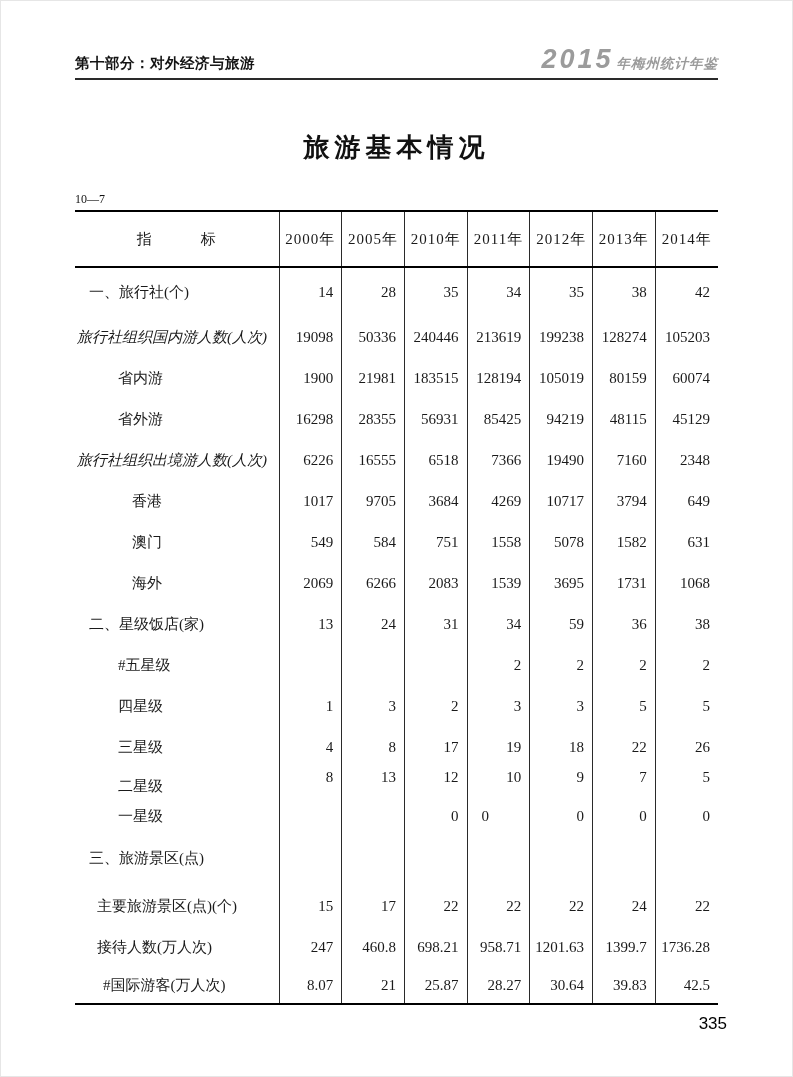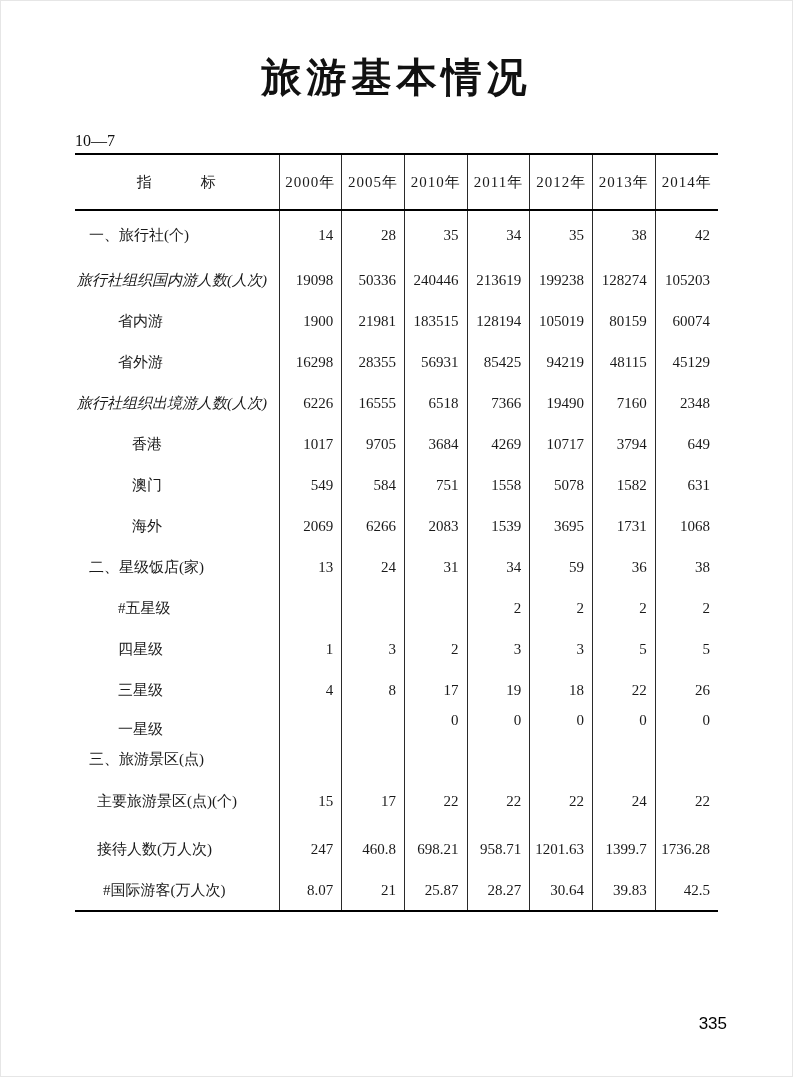--- a/index.html
+++ b/index.html
@@ -12,23 +12,23 @@
   .page-header{display:flex;justify-content:space-between;align-items:flex-end;
                padding-top:46px;padding-bottom:5px;border-bottom:2px solid #2a2a2a;}
   .section-title{font-family:"Liberation Sans","DejaVu Sans",sans-serif;
                  font-weight:bold;font-size:14.5px;color:#141414;letter-spacing:.5px;}
   .logo{color:#9b9b9b;font-family:"Liberation Sans","DejaVu Sans",sans-serif;
         font-style:italic;font-weight:bold;white-space:nowrap;line-height:1;}
   .logo .big{font-size:27px;letter-spacing:3px;}
   .logo .small{font-size:13.5px;letter-spacing:1px;margin-left:3px;}
 
   
-  .doc-title{text-align:center;font-size:40px;font-weight:bold;letter-spacing:5px;
+  .doc-title{text-align:center;font-size:26px;font-weight:bold;letter-spacing:5px;
              margin-top:50px;color:#111;}
-  .table-no{font-size:16px;margin-top:27px;margin-bottom:3px;color:#111;}
+  .table-no{font-size:12px;margin-top:27px;margin-bottom:3px;color:#111;}
 
   
   table{border-collapse:collapse;table-layout:fixed;width:643px;
         border-top:2.5px solid #000;border-bottom:2.5px solid #000;}
   col.c-lab{width:204px;}
   th,td{border-right:1px solid #2a2a2a;font-size:15px;font-weight:normal;
         vertical-align:middle;overflow:hidden;}
   th:last-child,td:last-child{border-right:none;}
   thead th{border-bottom:2px solid #000;height:52px;text-align:center;letter-spacing:1px;}
   tbody td.val{text-align:right;padding-right:8px;}
@@ -56,20 +56,24 @@
   .page-num{position:absolute;top:1014px;right:66px;
             font-family:"Liberation Sans","DejaVu Sans",sans-serif;
             font-size:17px;color:#000000;}
 </style>
 </head>
 <body>
 
 <div class="frame"></div>
 
 <div class="content">
+  <div class="page-header">
+    <span class="section-title">第十部分：对外经济与旅游</span>
+    <span class="logo"><span class="big">2015</span><span class="small">年梅州统计年鉴</span></span>
+  </div>
 
   <h1 class="doc-title">旅游基本情况</h1>
 
   <div class="table-no">10—7</div>
 
   <table>
     <colgroup>
       <col class="c-lab">
       <col>
         <col>
@@ -206,20 +210,30 @@
           <td class="lab ind-4">三星级</td>
           <td class="val">4</td>
           <td class="val">8</td>
           <td class="val">17</td>
           <td class="val">19</td>
           <td class="val">18</td>
           <td class="val">22</td>
           <td class="val">26</td>
         </tr>
         <tr>
+          <td class="lab ind-4">二星级</td>
+          <td class="val">8</td>
+          <td class="val">13</td>
+          <td class="val">12</td>
+          <td class="val">10</td>
+          <td class="val">9</td>
+          <td class="val">7</td>
+          <td class="val">5</td>
+        </tr>
+        <tr>
           <td class="lab ind-4">一星级</td>
           <td class="val"></td>
           <td class="val"></td>
           <td class="val">0</td>
           <td class="val">0</td>
           <td class="val">0</td>
           <td class="val">0</td>
           <td class="val">0</td>
         </tr>
         <tr>

